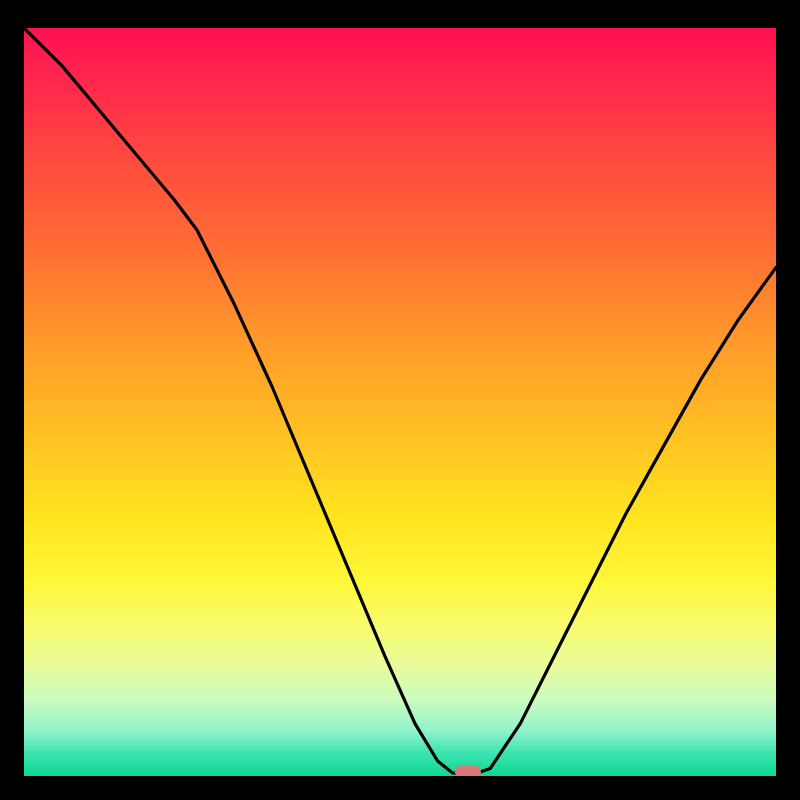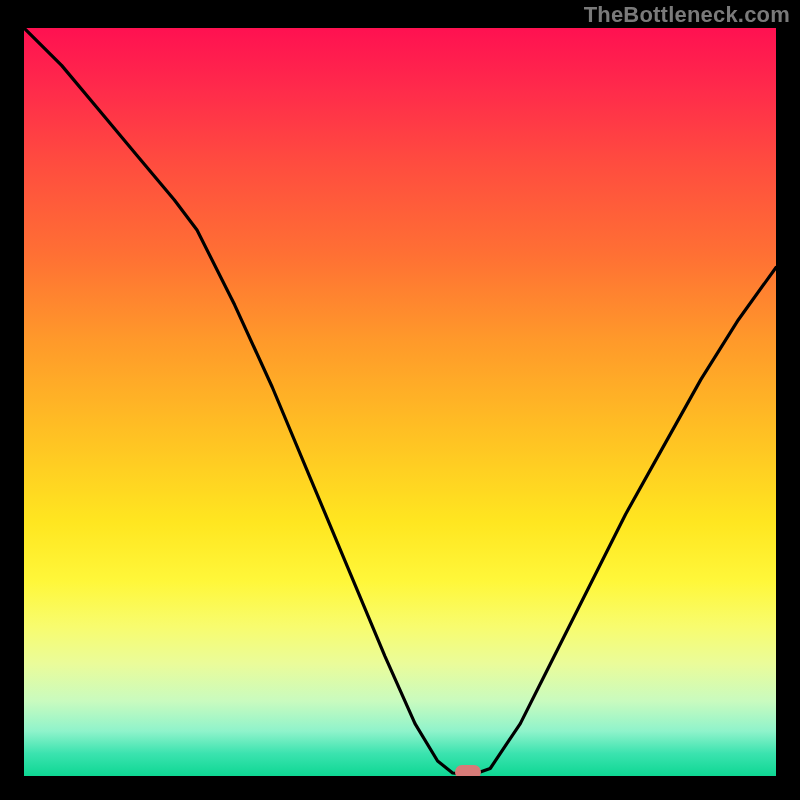--- a/index.html
+++ b/index.html
@@ -73,21 +73,20 @@
     border-radius: 7px;
     background: #d77b78;
     transform: translate(-50%, -50%);
   }
 </style>
 </head>
 <body>
 
 <div class="frame">
 
-  <div class="watermark">TheBottleneck.com</div>
 
   <div class="plot-area">
     <div class="gradient-bg"></div>
 
     <svg class="curve-svg" viewBox="0 0 752 748" preserveAspectRatio="none">
       <path id="curve-path" fill="none" stroke="#000" stroke-width="3.2" stroke-linejoin="round" stroke-linecap="round" d="M0.0 0.0 L37.6 37.4 L75.2 82.3 L112.8 127.2 L150.4 172.0 L173.0 202.0 L210.6 276.8 L248.2 359.0 L285.8 448.8 L323.4 538.6 L361.0 628.3 L391.0 695.6 L413.6 733.0 L428.6 745.0 L443.7 746.5 L451.2 745.8 L466.2 740.5 L496.3 695.6 L526.4 635.8 L564.0 561.0 L601.6 486.2 L639.2 418.9 L676.8 351.6 L714.4 291.7 L752.0 239.4"></path>
     </svg>
 
     <div id="marker" class="marker" style="left: 443.68px; top: 744.26px;"></div>
   </div>

